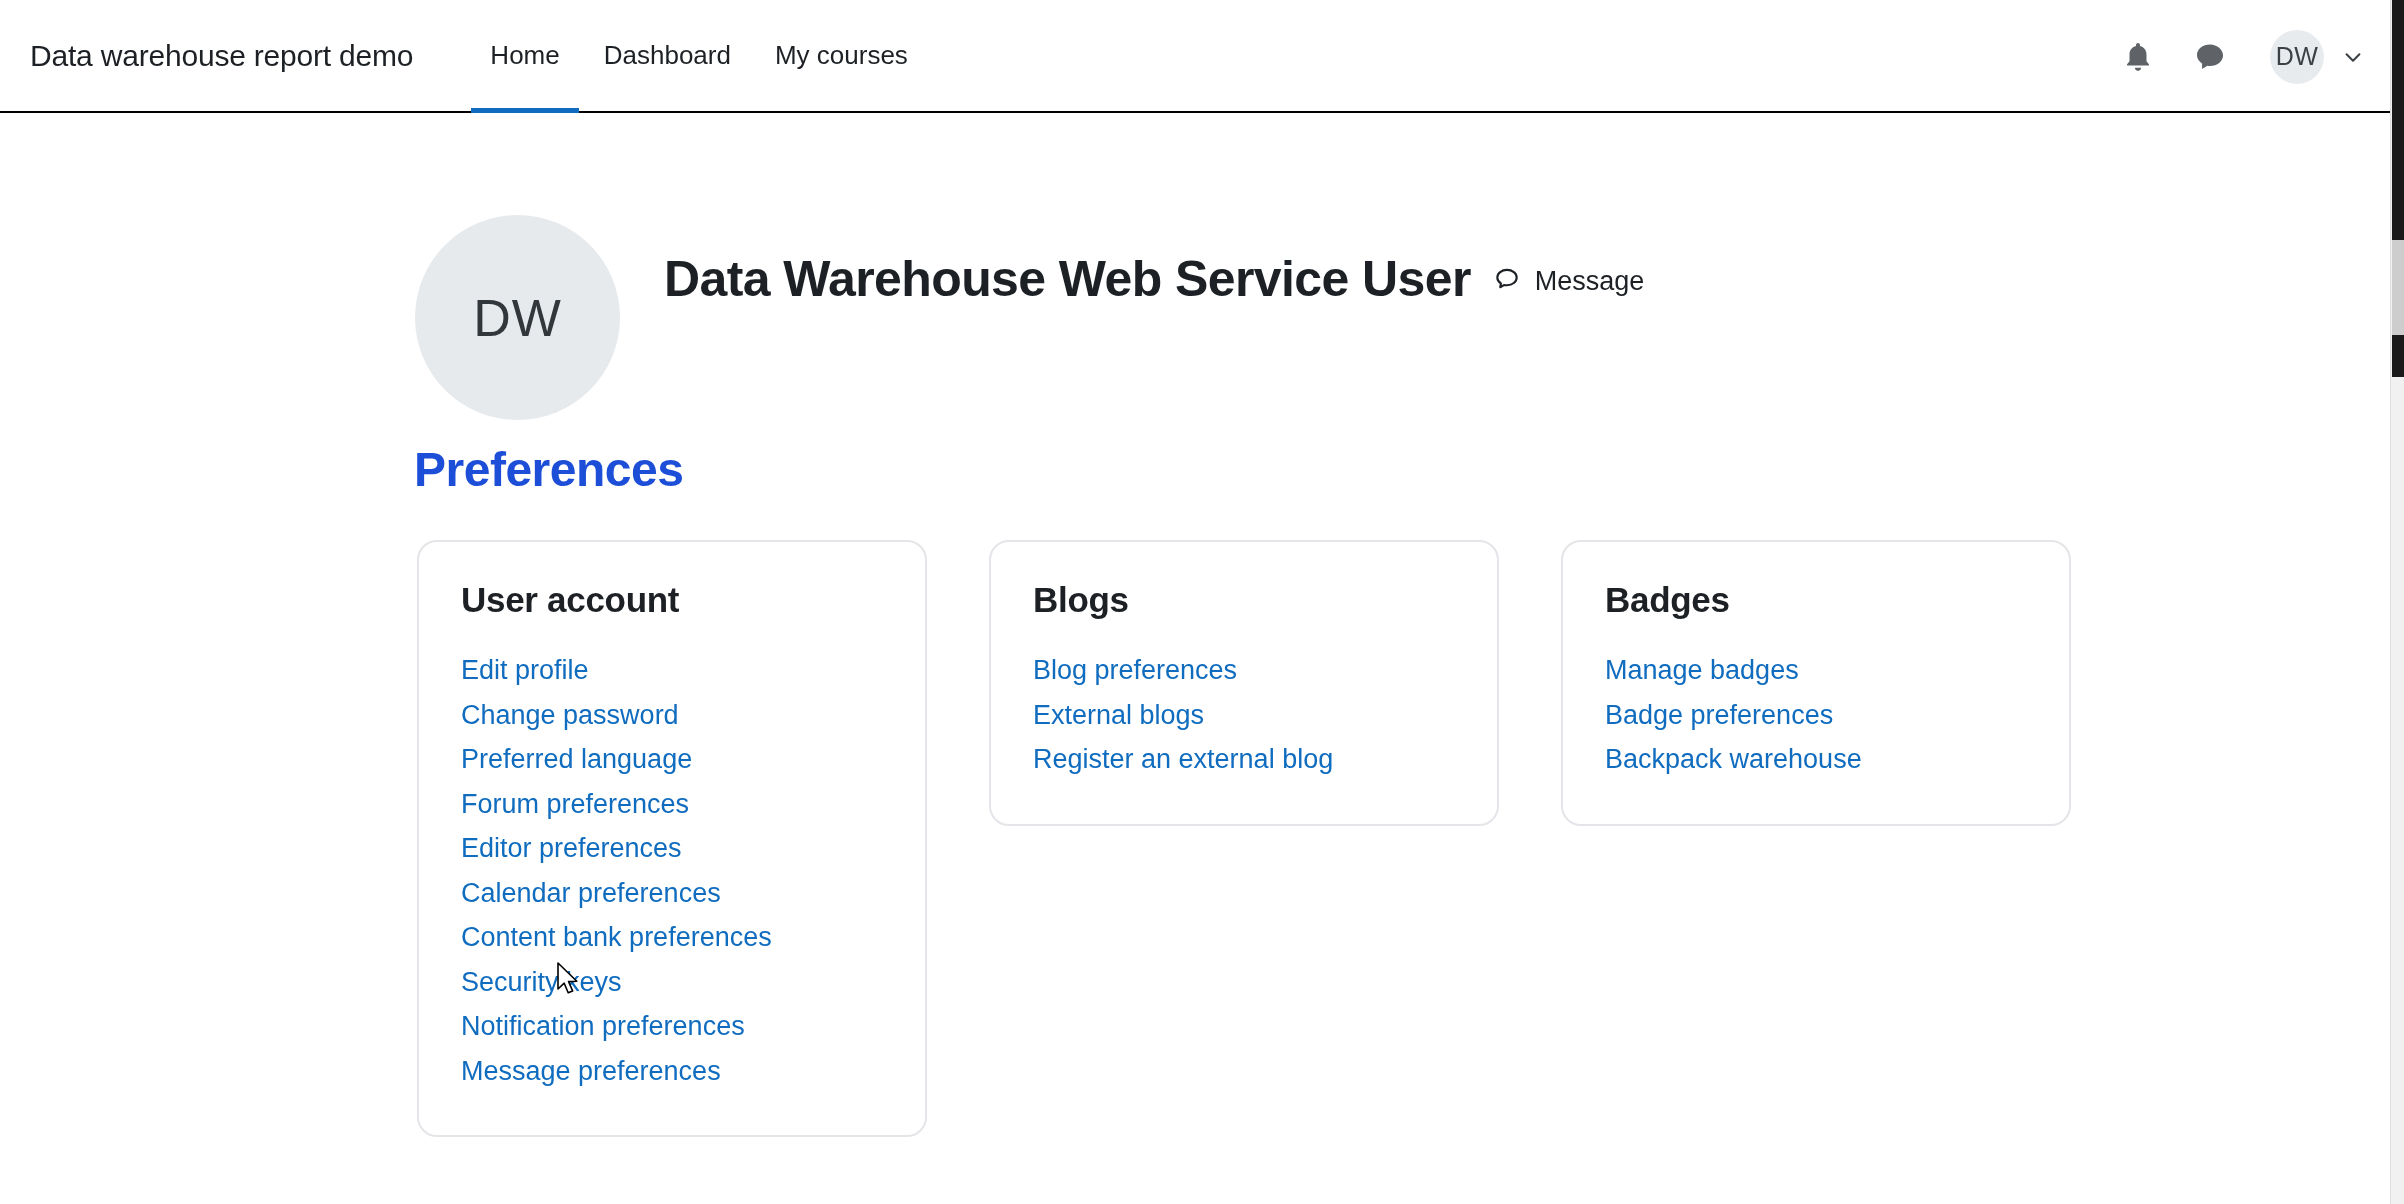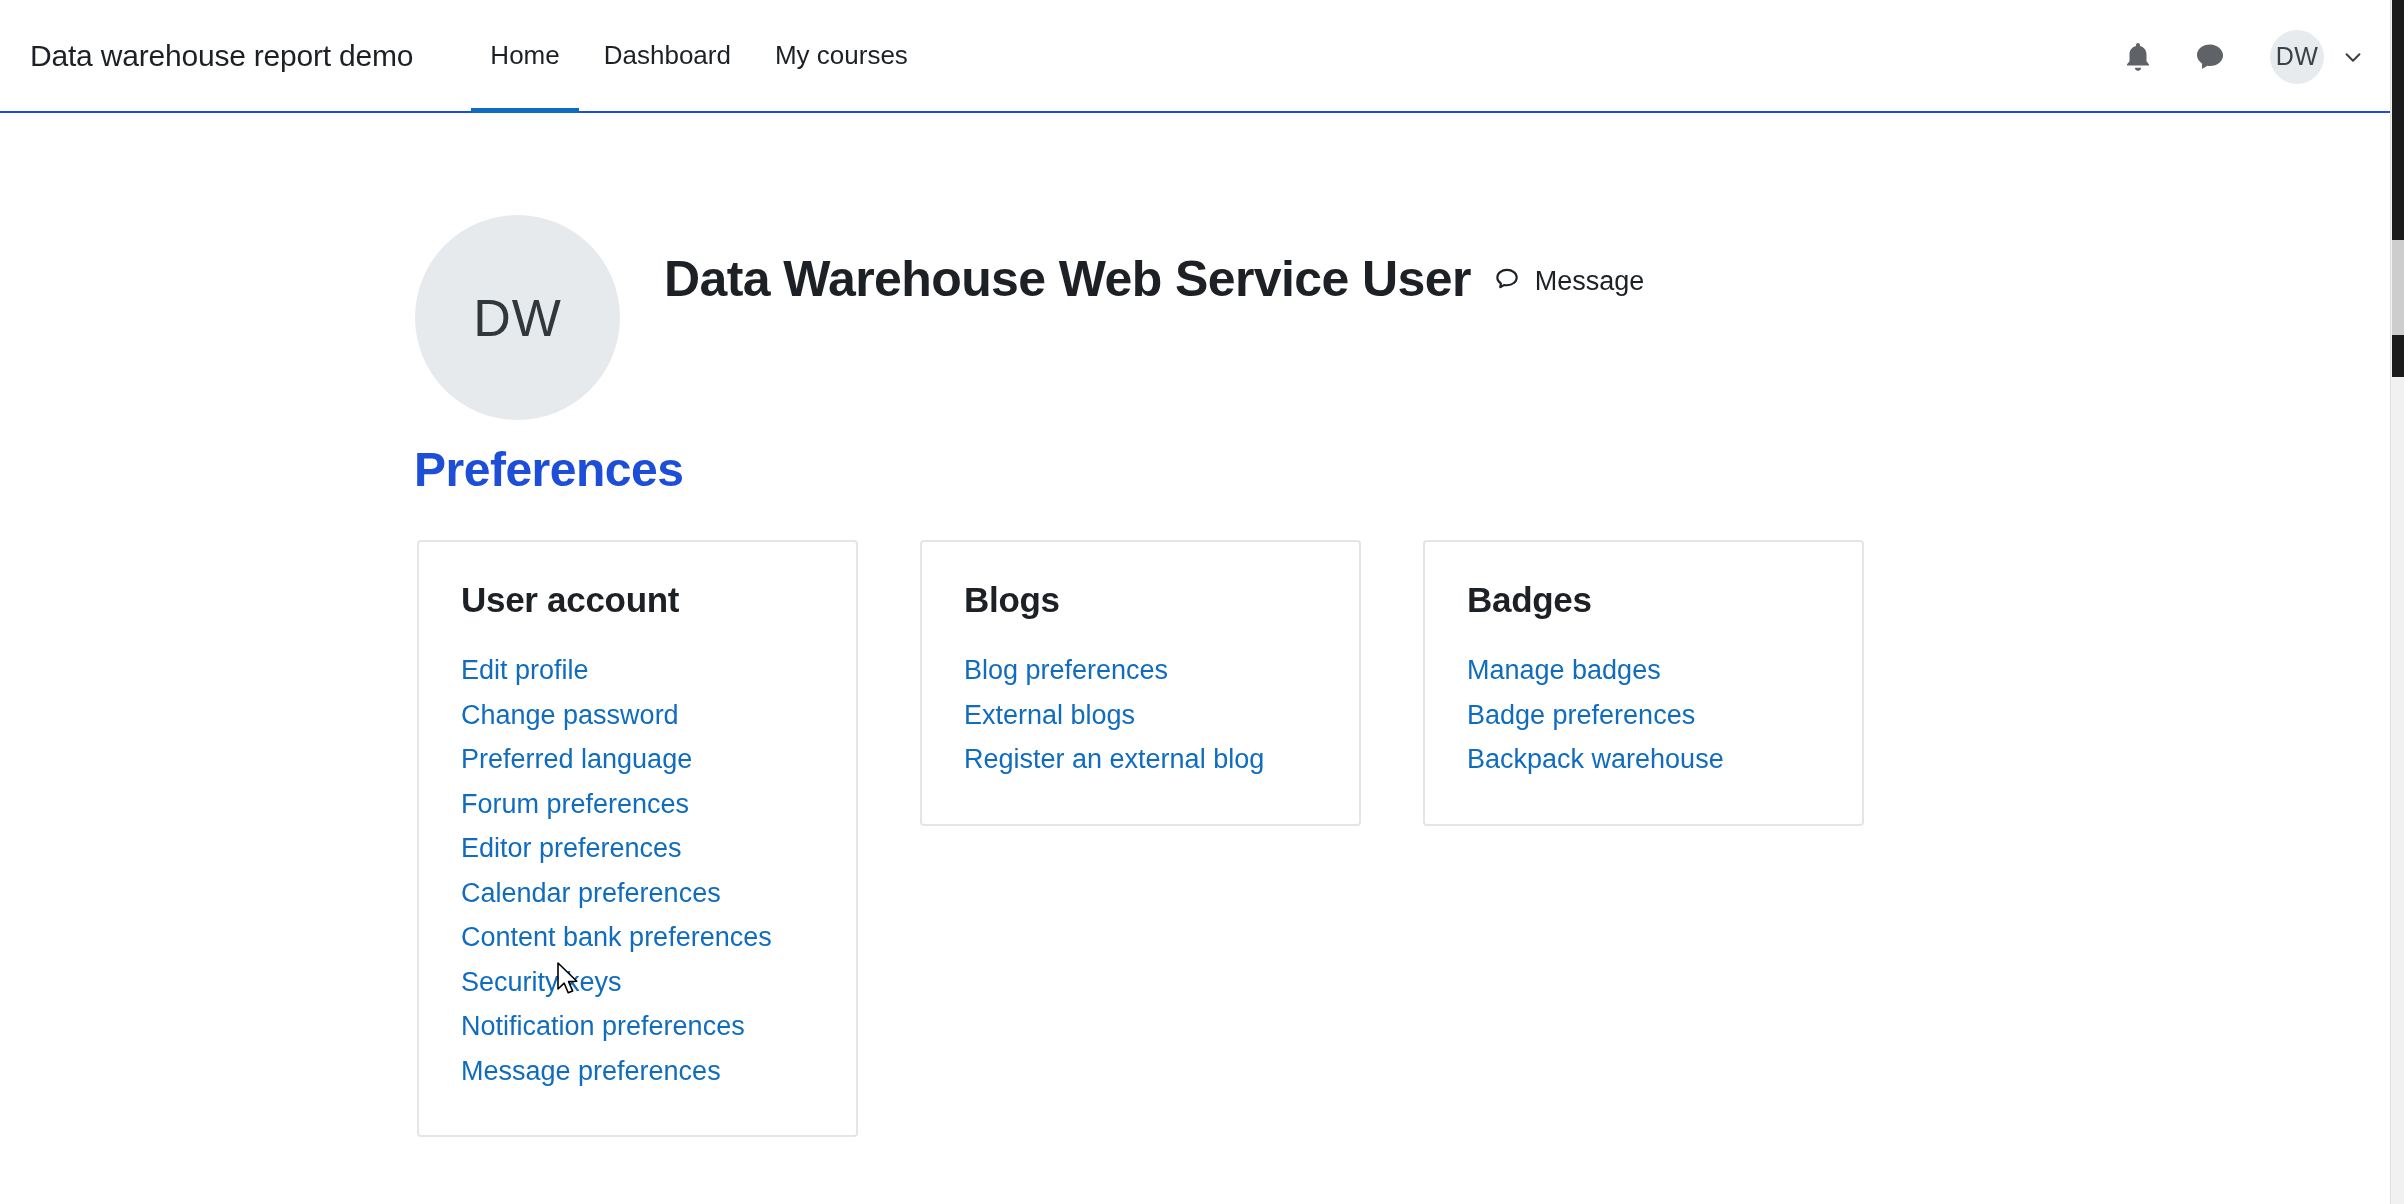--- a/index.html
+++ b/index.html
@@ -12,21 +12,21 @@
     overflow: hidden;
   }
 
   
   .navbar {
     position: absolute;
     top: 0; left: 0;
     width: 2390px;
     height: 113px;
     background: #ffffff;
-    border-bottom: 2px solid #1d4ed8;
+    border-bottom: 2px solid #000000;
     display: flex;
     align-items: center;
   }
 
   .brand {
     margin-left: 30px;
     font-size: 30px;
     color: #1d2125;
     letter-spacing: -0.2px;
     white-space: nowrap;
@@ -179,24 +179,24 @@
   
   .cards-row {
     display: flex;
     gap: 62px;
     margin-left: 417px;
     margin-top: 43px;
   }
 
   .card {
     border: 2px solid #e3e5e8;
-    border-radius: 4px;
+    border-radius: 20px;
     background: #ffffff;
     padding: 38px 42px 42px 42px;
-    width: 441px;
+    width: 510px;
     align-self: flex-start;
   }
 
   .card-title {
     font-size: 35px;
     font-weight: bold;
     color: #1d2125;
     letter-spacing: -0.3px;
     margin-bottom: 28px;
   }

